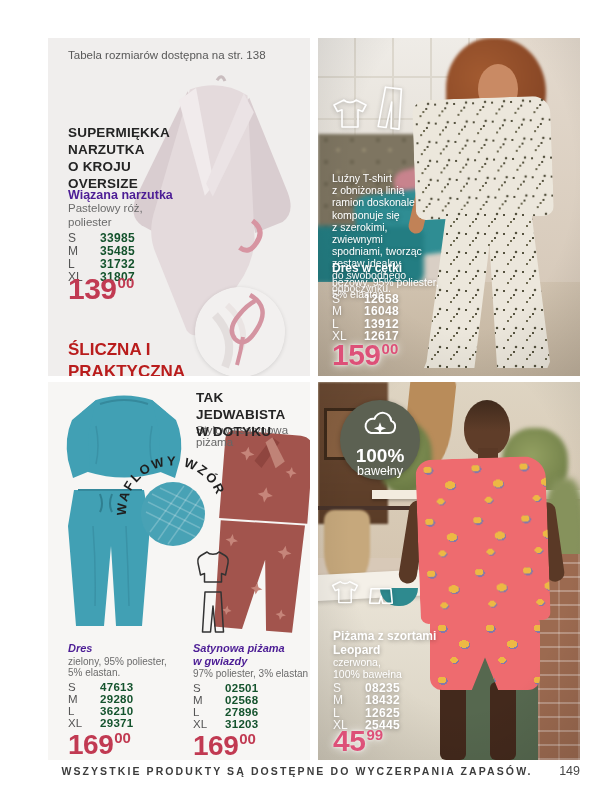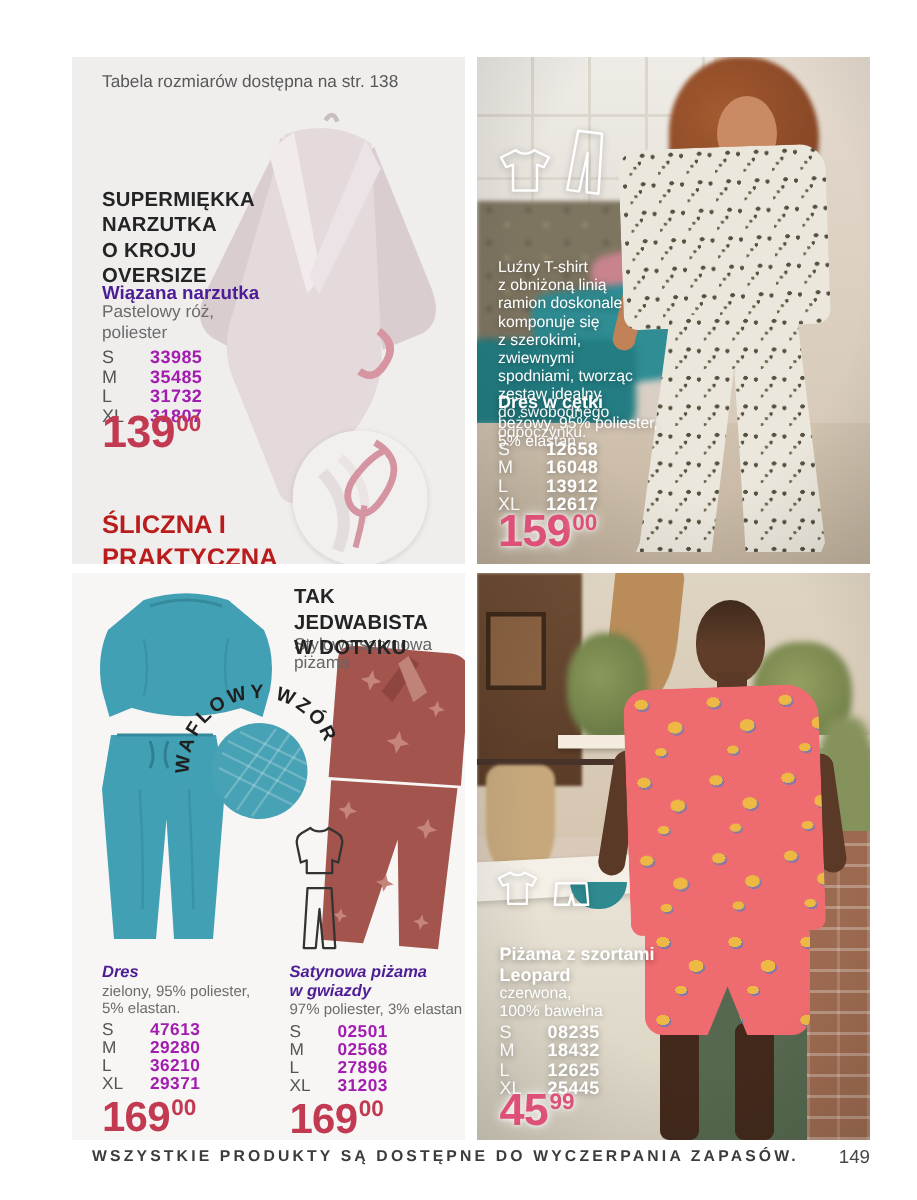--- a/index.html
+++ b/index.html
@@ -14,21 +14,21 @@
   .pre{white-space:pre-line;}
 
   
   .note{left:20px;top:11px;font-size:11.5px;color:#585858;}
   .headline{font-weight:bold;color:#242424;font-size:13.5px;line-height:1.25;letter-spacing:.2px;}
   .p-name{font-weight:bold;color:#4c1d95;font-size:12px;line-height:1.15;}
   .p-desc{color:#6b6b6b;font-size:11px;line-height:1.18;}
   .sizes{margin-top:2px;}
   .size-row{display:flex;align-items:center;height:13px;font-size:12px;}
   .size-row .sz{width:32px;color:#555;}
-  .size-row .code{font-weight:bold;color:#a21caf;letter-spacing:.3px;}
+  .size-row .code{font-weight:bold;color:#14532d;letter-spacing:.3px;}
   .price{font-weight:bold;font-size:30px;letter-spacing:-.5px;color:#c13a52;line-height:1;}
   .price .cents{font-size:15px;letter-spacing:0;position:relative;top:-11px;margin-left:1px;}
   .price.pink{color:#dd5078;text-shadow:0 0 8px rgba(255,255,255,.95),0 0 3px rgba(255,255,255,.8);}
   .onphoto{color:#fff;text-shadow:0 1px 4px rgba(0,0,0,.35);}
   .onphoto .size-row .sz{color:rgba(255,255,255,.92);}
   .onphoto .size-row .code{color:#fff;}
   .callout{font-weight:bold;font-size:17px;line-height:1.3;color:#b91c1c;}
 
   
   .tl-art{left:58px;top:26px;width:204px;height:292px;}
@@ -404,20 +404,28 @@
     <div class="ph br-armL"></div>
     <div class="ph br-armR"></div>
     <div class="ph br-head"></div>
     <div class="ph br-neck"></div>
     <div class="ph br-legL"></div>
     <div class="ph br-legR"></div>
     <div class="ph br-torso leopard"></div>
     <div class="ph br-shorts leopard"></div>
     <div class="ph vignette"></div>
 
+    <div class="abs br-badge">
+      <svg width="40" height="34" viewBox="0 0 44 38" style="margin-top:7px;" fill="none" stroke="#fff" stroke-width="2.2" stroke-linecap="round" stroke-linejoin="round">
+        <path d="M12 29 h20 a7 7 0 0 0 2.5 -13.5 a9.5 9.5 0 0 0 -18.6 -2.2 A8 8 0 0 0 12 29 Z"></path>
+        <path d="M22 17 l1.8 5 5 1.8 -5 1.8 -1.8 5 -1.8 -5 -5 -1.8 5 -1.8 Z" fill="#fff" stroke="none"></path>
+      </svg>
+      <div class="pct">100%</div>
+      <div class="lbl">bawełny</div>
+    </div>
 
     <div class="abs iconrow white-ic" style="left:13px;top:198px;">
       <svg class="icon" width="28" height="25" viewBox="0 0 36 32" fill="none" stroke="currentColor" stroke-width="1.8" stroke-linejoin="round">
         <path d="M12 2 L2 7 L5.5 13.5 L10 11.8 V29 H26 V11.8 L30.5 13.5 L34 7 L24 2 C21.5 5.2 14.5 5.2 12 2 Z"></path>
       </svg>
       <svg class="icon" width="24" height="18" viewBox="0 0 26 20" fill="none" stroke="currentColor" stroke-width="1.8" stroke-linejoin="round">
         <path d="M2 2 H24 L25.5 18 H15 L13 10.5 L11 18 H0.5 Z"></path>
       </svg>
     </div>
 

